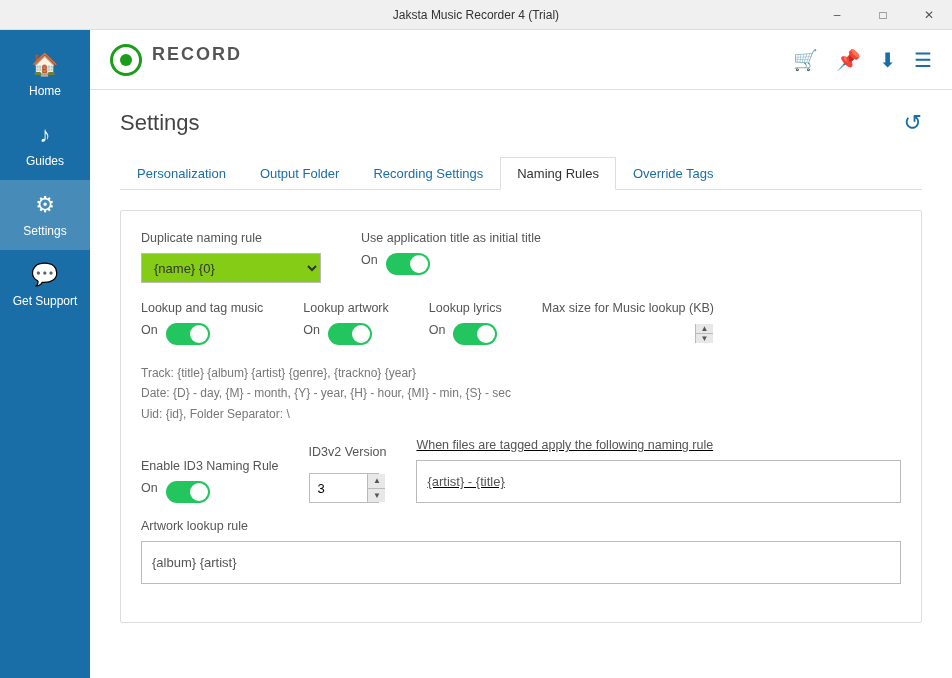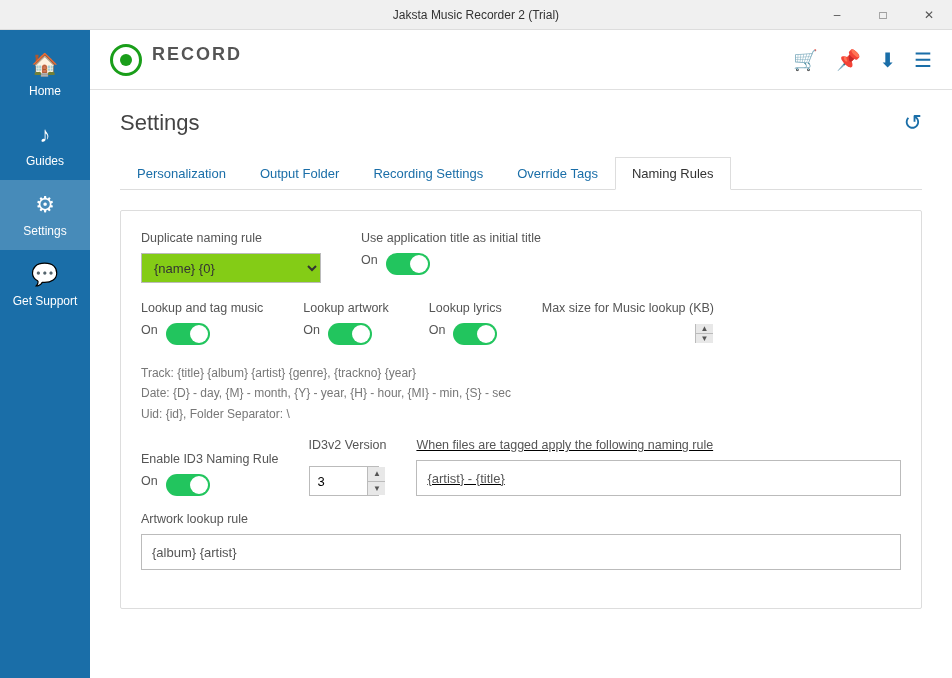--- a/index.html
+++ b/index.html
@@ -283,21 +283,21 @@
       padding: 0;
     }
     .spin-btn:first-child { border-bottom: 1px solid #bbb; }
 
     
     input.text-input {
       border: 1px solid #bbb;
       padding: 6px 10px;
       font-size: 13px;
       width: 100%;
-      height: 36px;
+      height: 43px;
       color: #555;
     }
 
     
     .info-text {
       font-size: 12px;
       color: #777;
       line-height: 1.7;
       margin-bottom: 14px;
     }
@@ -333,21 +333,21 @@
       display: flex;
       flex-direction: column;
       gap: 0;
       text-decoration: underline;
     }
   </style>
 </head>
 <body>
 
 <div class="title-bar">
-  <span>Jaksta Music Recorder 2 (Trial)</span>
+  <span>Jaksta Music Recorder 4 (Trial)</span>
   <div class="title-bar-controls">
     <button class="title-bar-btn">–</button>
     <button class="title-bar-btn">□</button>
     <button class="title-bar-btn close">✕</button>
   </div>
 </div>
 
 <div class="app-body">
 
   <div class="sidebar">
@@ -396,25 +396,25 @@
       <div class="tabs">
         <div class="tab">
           <span>Personalization</span>
         </div>
         <div class="tab">
           <span>Output Folder</span>
         </div>
         <div class="tab">
           <span>Recording Settings</span>
         </div>
+        <div class="tab active">
+          <span>Naming Rules</span>
+        </div>
         <div class="tab">
           <span>Override Tags</span>
-        </div>
-        <div class="tab active">
-          <span>Naming Rules</span>
         </div>
       </div>
 
       <div class="panel">
 
         <div class="flex-row row-group">
           <div class="col-group">
             <div class="row-label">Duplicate naming rule</div>
             <select class="dropdown">
               <option>{name} {0}</option>

